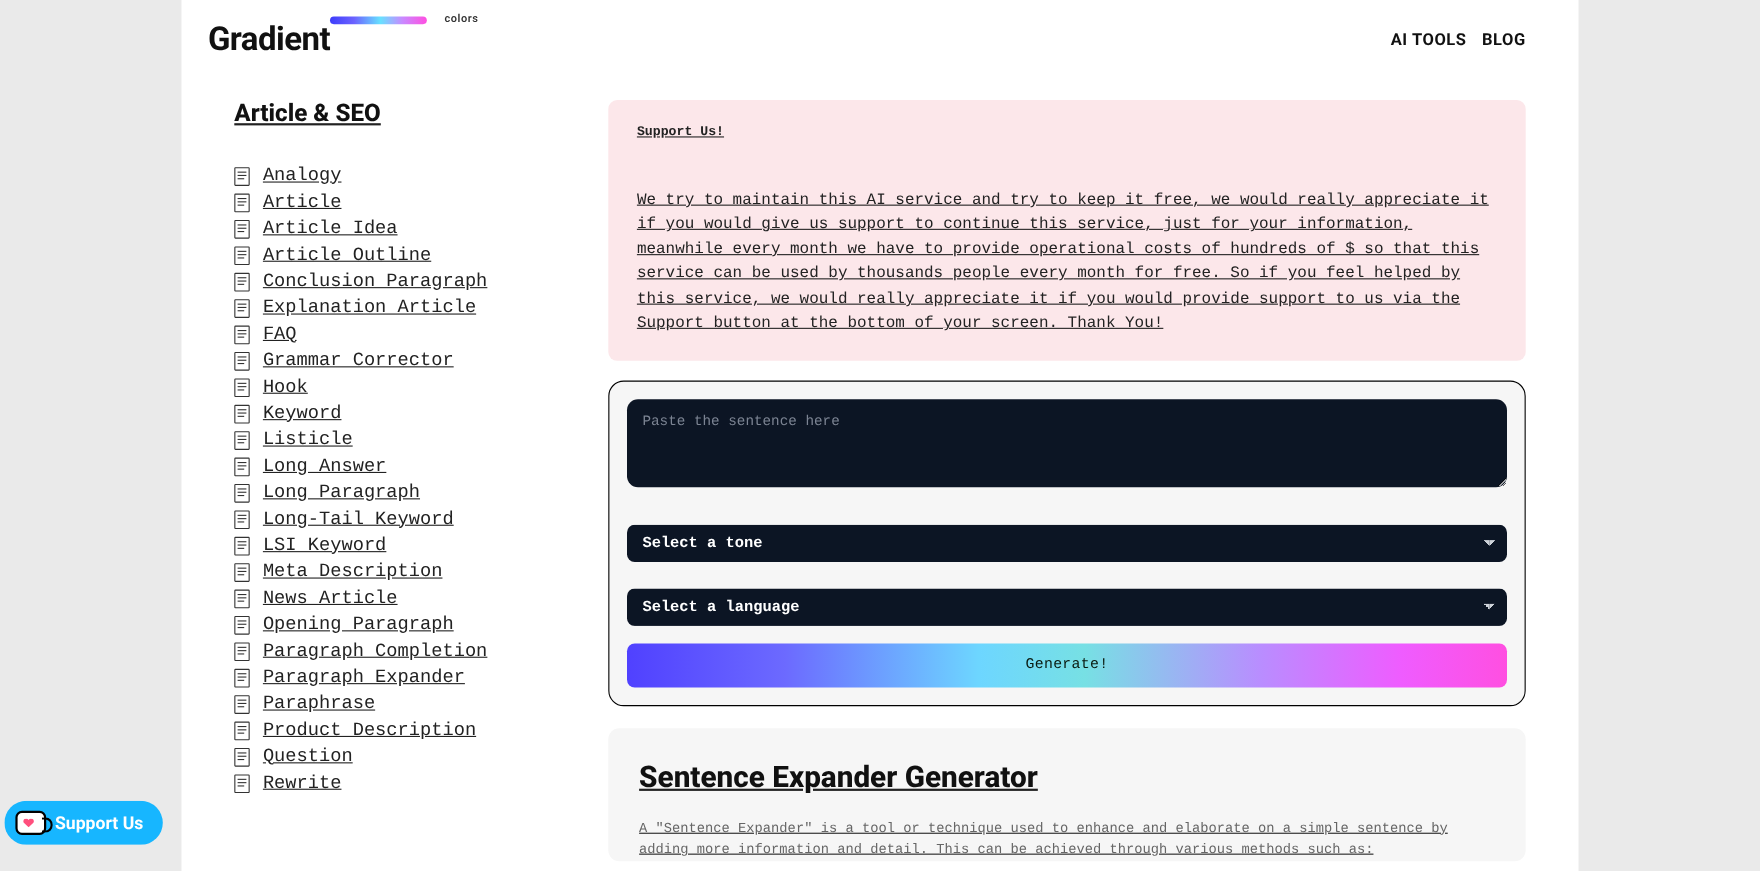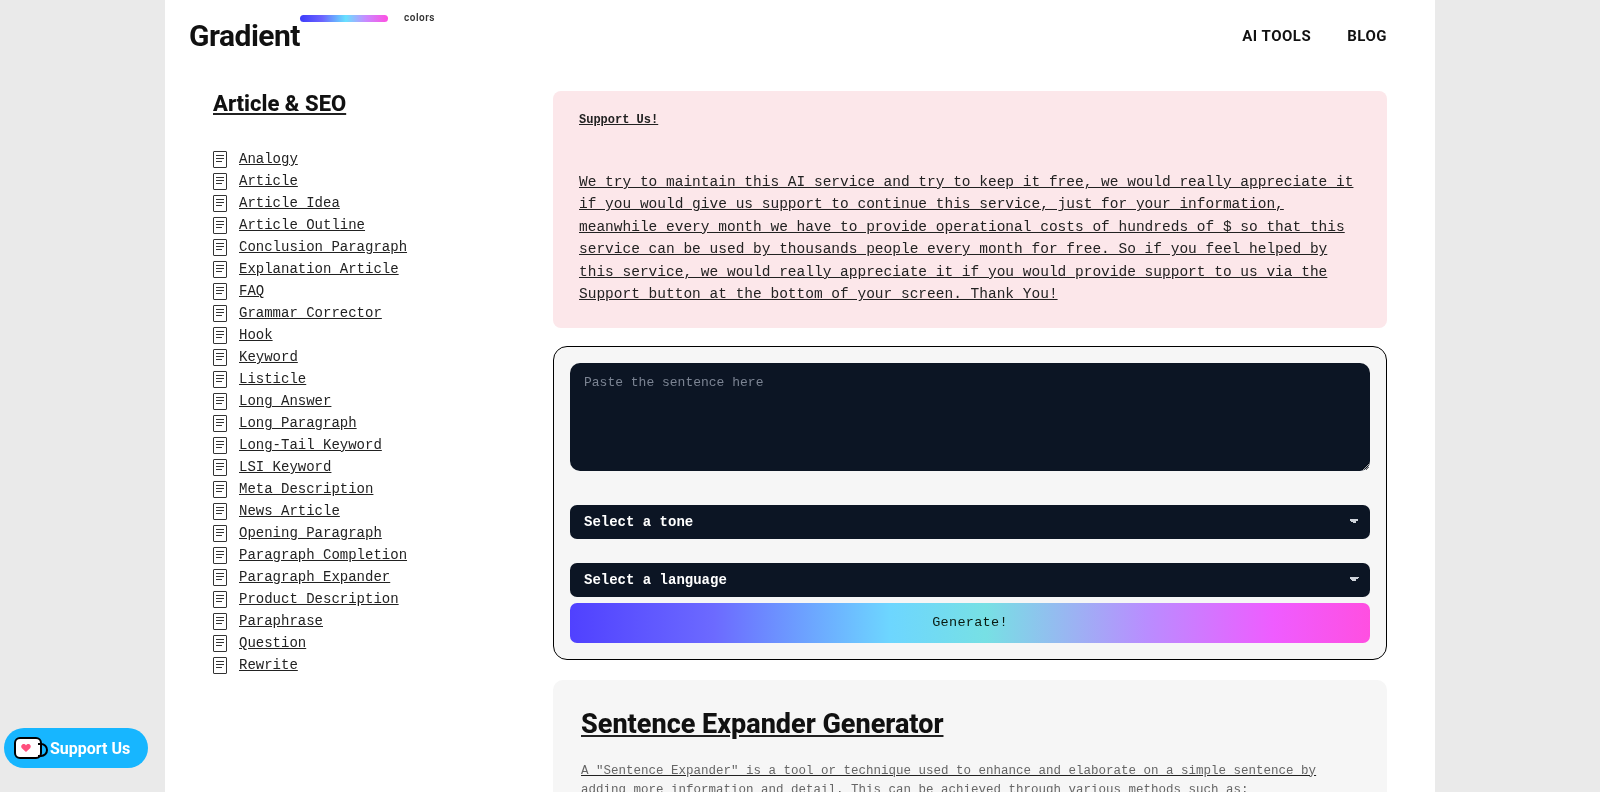--- a/index.html
+++ b/index.html
@@ -47,21 +47,21 @@
     border-radius:4px;
     background:linear-gradient(90deg, #3d3dfb 0%, #6c63ff 25%, #67e1ff 52%, #c989ff 75%, #ff4fe1 100%);
   }
   .logo-sub small {
     font-size:10px;
     font-weight:600;
     color:#333;
     letter-spacing:0.5px;
     margin-top:-2px;
   }
-  .nav { display:flex; gap:36px; }
+  .nav { display:flex; gap:14px; }
   .nav a {
     font-weight:700;
     font-size:15px;
     letter-spacing:0.5px;
     color:#111;
     text-decoration:none;
     cursor:pointer;
   }
 
   .content {
@@ -98,21 +98,21 @@
     position:absolute;
     left:2px; right:2px; top:3px;
     height:9px;
     background:
       linear-gradient(#333,#333) 0 0/100% 1.2px no-repeat,
       linear-gradient(#333,#333) 0 3px/100% 1.2px no-repeat,
       linear-gradient(#333,#333) 0 6px/75% 1.2px no-repeat;
   }
   .side-list li span.label {
     font-family: var(--mono);
-    font-size:14px;
+    font-size:17px;
     color:#222;
   }
 
   
   .main { flex:1; min-width:0; }
 
   .support-box {
     background:#fce7ea;
     border-radius:8px;
     padding:22px 26px;
@@ -132,21 +132,21 @@
 
   .tool-card {
     margin-top:18px;
     border:1.5px solid #000;
     border-radius:14px;
     background:#f6f6f6;
     padding:16px;
   }
   .tool-card textarea {
     width:100%;
-    height:108px;
+    height:80px;
     border:none;
     border-radius:10px;
     background:#0c1524;
     color:#9aa2b0;
     font-family: var(--mono);
     font-size:13px;
     padding:12px 14px;
     resize:vertical;
   }
   .tool-card textarea::placeholder { color:#7c8493; }
@@ -168,21 +168,21 @@
       linear-gradient(45deg, transparent 50%, #cfd3da 50%),
       linear-gradient(135deg, #cfd3da 50%, transparent 50%);
     background-position:
       calc(100% - 16px) 14px,
       calc(100% - 11px) 14px;
     background-size: 5px 5px, 5px 5px;
     background-repeat:no-repeat;
   }
   .select + .select { margin-top:24px; }
   .gen-btn {
-    margin-top:6px;
+    margin-top:16px;
     width:100%;
     height:40px;
     border:none;
     border-radius:7px;
     background:linear-gradient(90deg, #5041ff 0%, #6c6aff 18%, #6dd6ff 40%, #77e0e4 52%, #b98dff 72%, #ef5cff 88%, #ff4fe1 100%);
     color:#0a1a10;
     font-family: var(--mono);
     font-size:13.5px;
     letter-spacing:0.3px;
     cursor:pointer;
@@ -348,25 +348,25 @@
           <li>
             <span class="doc-icon"></span>
             <span class="label">Paragraph Completion</span>
           </li>
           <li>
             <span class="doc-icon"></span>
             <span class="label">Paragraph Expander</span>
           </li>
           <li>
             <span class="doc-icon"></span>
+            <span class="label">Paraphrase</span>
+          </li>
+          <li>
+            <span class="doc-icon"></span>
             <span class="label">Product Description</span>
-          </li>
-          <li>
-            <span class="doc-icon"></span>
-            <span class="label">Paraphrase</span>
           </li>
           <li>
             <span class="doc-icon"></span>
             <span class="label">Question</span>
           </li>
           <li>
             <span class="doc-icon"></span>
             <span class="label">Rewrite</span>
           </li>
         </ul>

